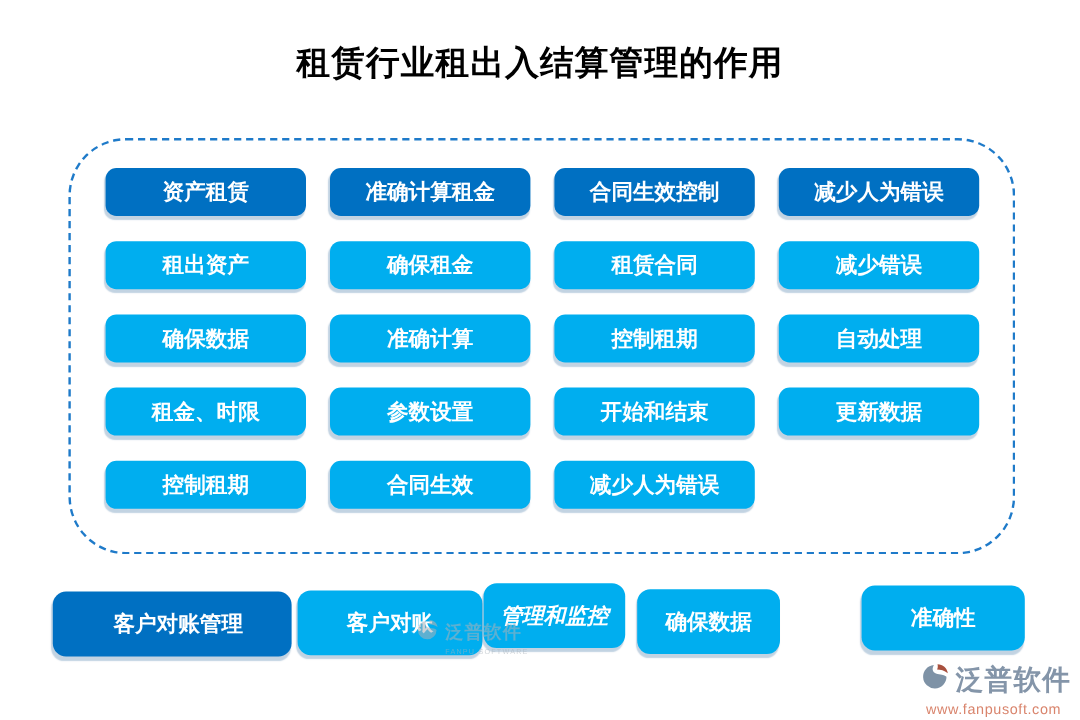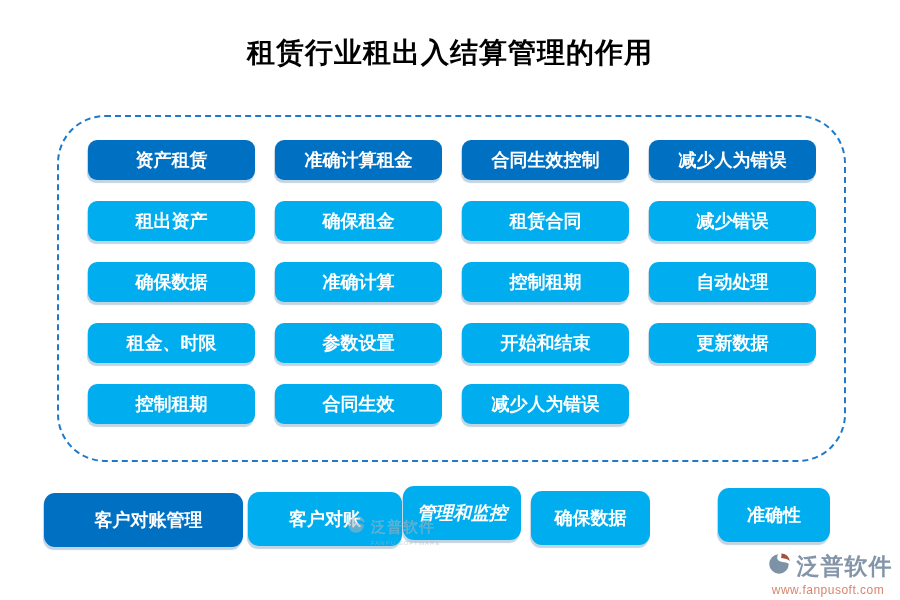--- a/index.html
+++ b/index.html
@@ -60,21 +60,21 @@
     font-weight: 700;
     background: var(--light-blue, #00AEEF);
     box-shadow: -1px 3px 1px rgba(10, 80, 140, 0.25);
     white-space: nowrap;
   }
   .bottom-pill.dark { background: var(--dark-blue, #0070C2); }
   #bp1 { left: 44px;  top: 493px; width: 199px; padding-left: 10px; }
   #bp2 { left: 248px; top: 492px; width: 154px; }
   #bp3 { left: 403px; top: 486px; width: 118px; font-style: italic; }
   #bp4 { left: 531px; top: 491px; width: 119px; }
-  #bp5 { left: 718px; top: 488px; width: 112px; }
+  #bp5 { left: 718px; top: 488px; width: 136px; }
   .watermark {
     position: absolute;
     left: 344px; top: 513px;
     z-index: 5;
     opacity: 0.55;
     color: var(--watermark-gray, #A9B2BA);
   }
   .watermark .wm-row { display: flex; align-items: center; gap: 3px; }
   .watermark .wm-text { font-size: 15px; font-weight: 700; letter-spacing: 1px; }
   .watermark .wm-sub {

